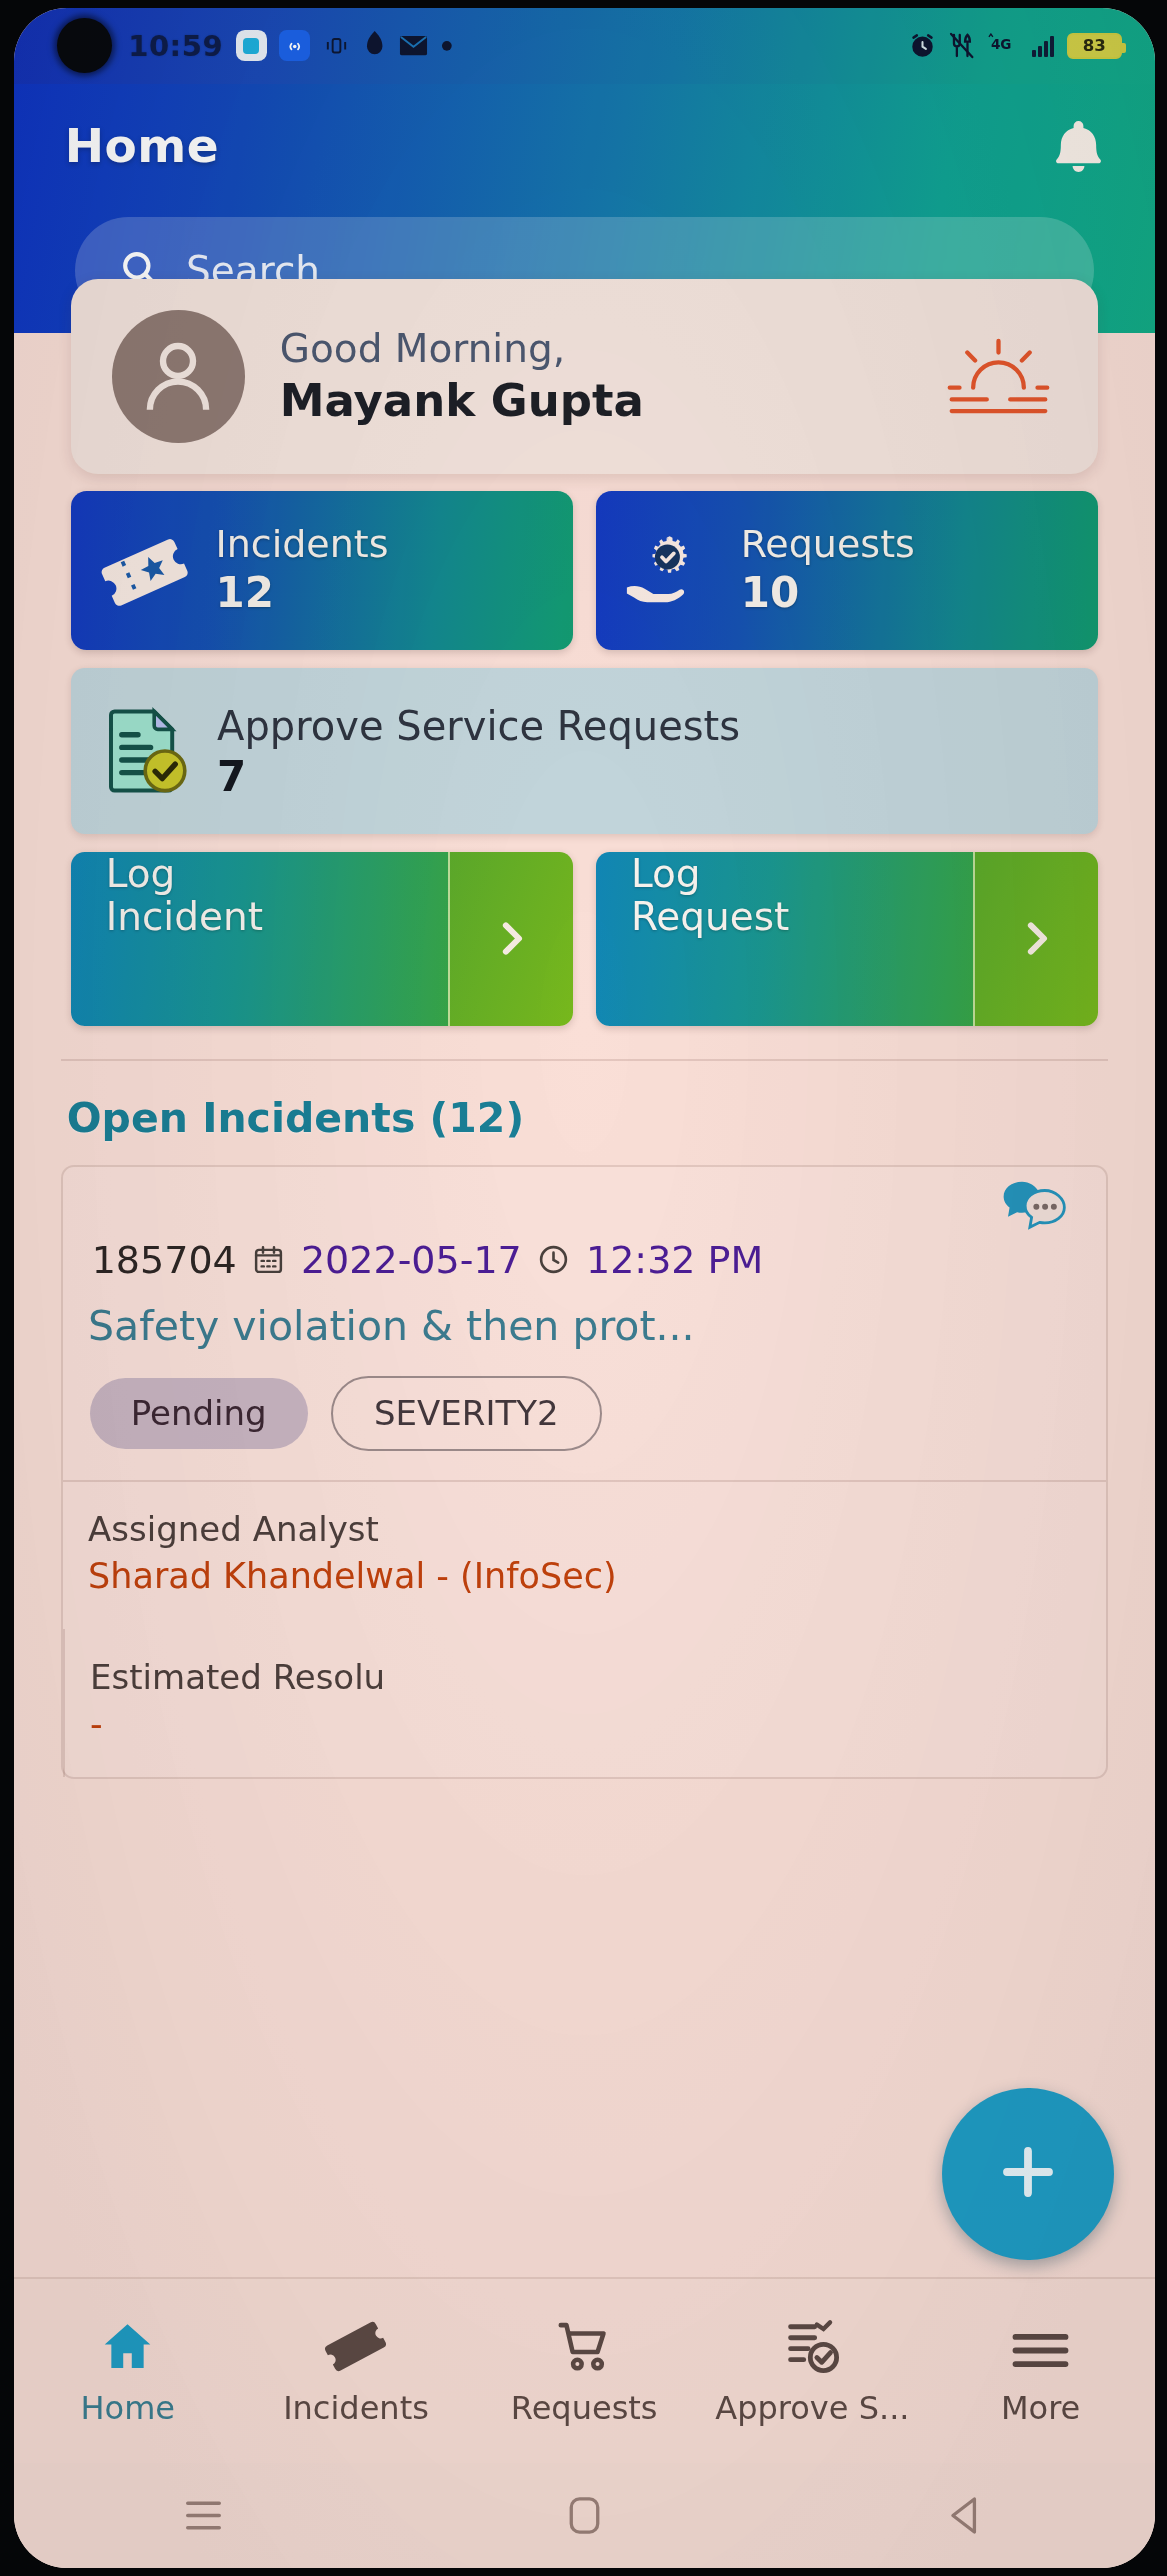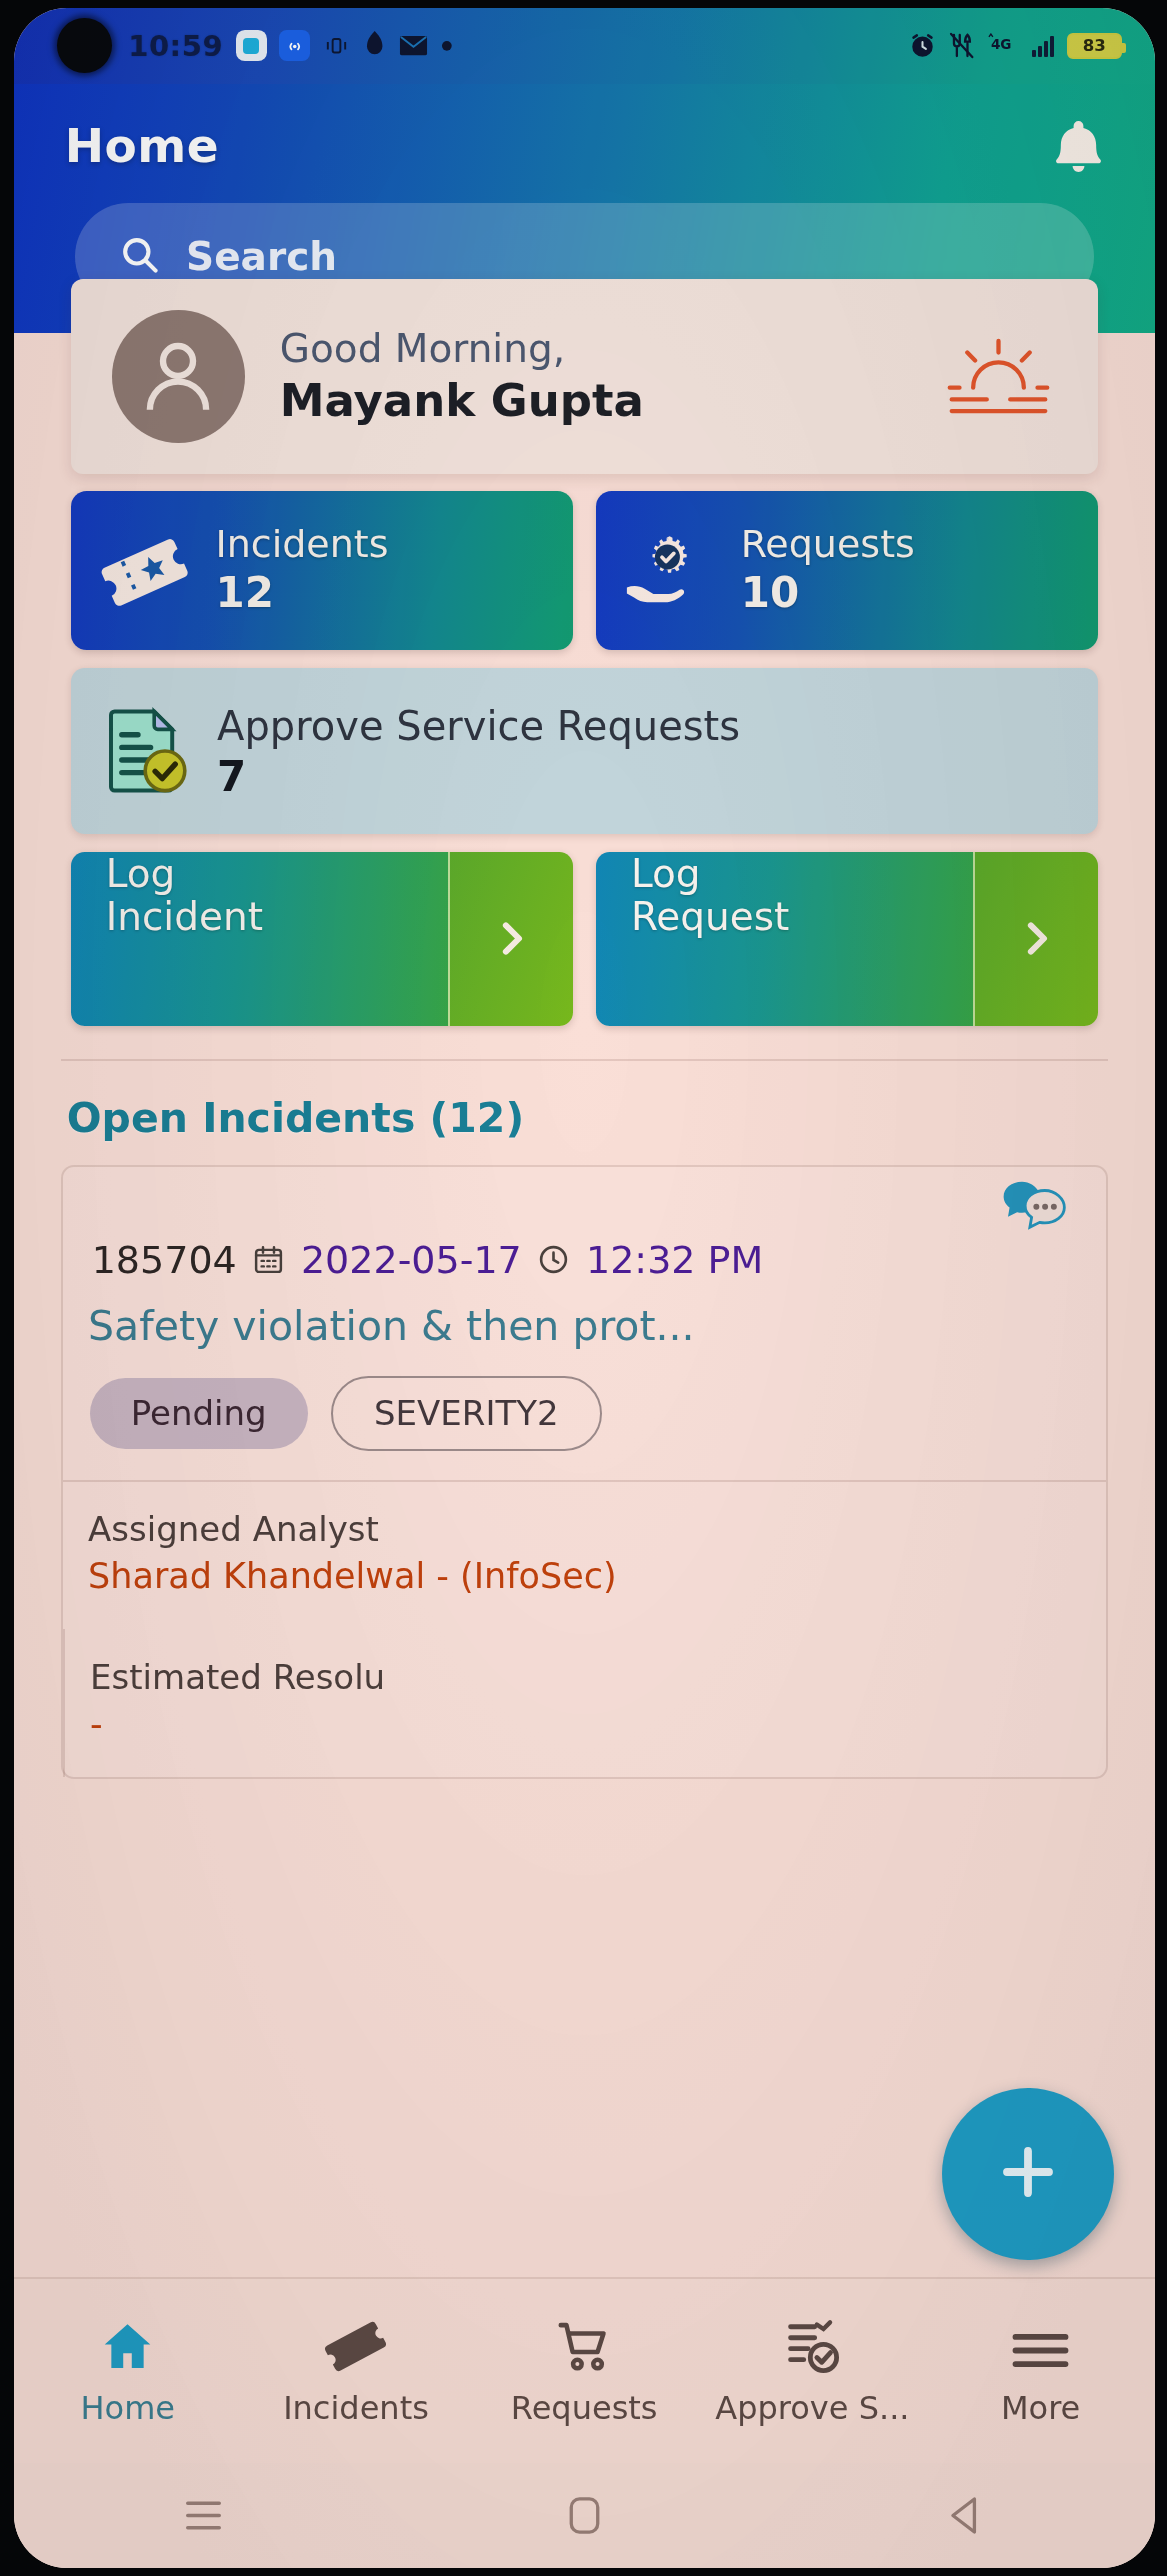--- a/index.html
+++ b/index.html
@@ -74,40 +74,39 @@
     display:flex; align-items:center; justify-content:space-between;
     padding:33px 51px 0 51px;
   }
   .page-title{
     font-size:47px; font-weight:700; color:#fdfdfd; letter-spacing:0.5px;
     text-shadow:0 2px 4.9px rgba(0,0,0,.25);
   }
   .bell{ width:51px; height:57px; }
 
   .searchbar{
-    margin:29px 61px 0 61px;
+    margin:43px 61px 0 61px;
     height:107px; border-radius:55px;
     background:rgba(255,255,255,.20);
     display:flex; align-items:center; gap:25.4px;
     padding:0 43px;
     backdrop-filter:blur(2px);
-    font-weight:bold;
   }
   .search-ph{ font-size:39px; color:rgba(255,255,255,.90); }
 
   
   .content{
     position:absolute; left:0; top:325px; width:100%; bottom:0;
     background:#fadfd7;
   }
 
   
   .greet-wrap{ padding:0 57px; margin-top:-54px; }
   .greet-card{
-    background:#f3e3dc; border-radius:12px;
+    background:#f3e3dc; border-radius:27px;
     box-shadow:0 4.9px 13.7px rgba(80,40,30,.13);
     height:195px; display:flex; align-items:center; padding:0 41px; gap:35px;
     position:relative;
   }
   .avatar{
     width:133px;height:133px;border-radius:50%;background:#8f7a73;
     display:flex;align-items:center;justify-content:center;flex:0 0 auto;
   }
   .greet-text{ flex:1; }
   .greet-hello{ font-size:39px; color:#4c5870; line-height:1.25; }

